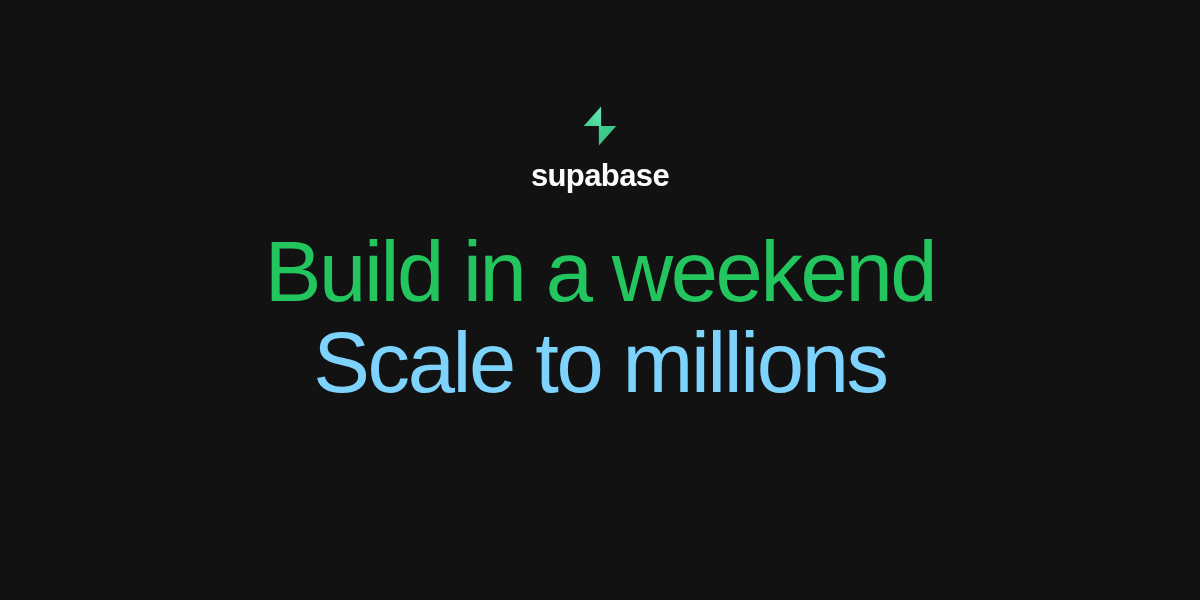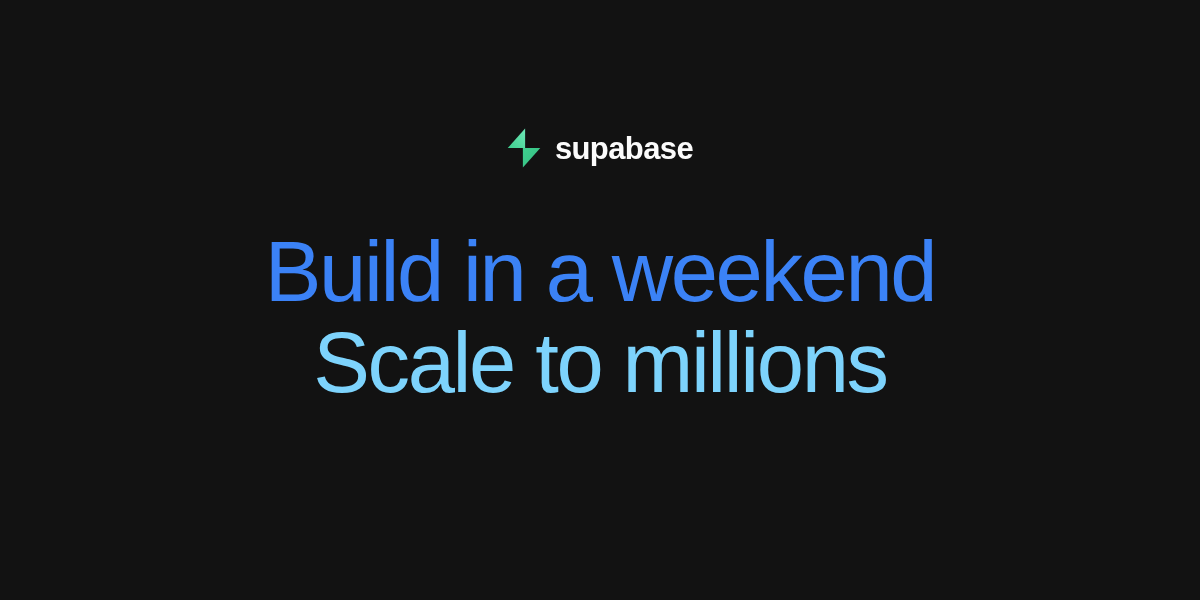--- a/index.html
+++ b/index.html
@@ -24,21 +24,21 @@
     flex-direction: column;
     align-items: center;
     justify-content: flex-start;
     padding-top: 126px;
     background: #121212;
   }
 
   
   .brand {
     display: flex;
-    flex-direction: row;
+    flex-direction: column;
     align-items: center;
     justify-content: center;
     gap: 14px;
     height: 44px;
   }
 
   .brand-mark {
     width: 34px;
     height: 40px;
     display: block;
@@ -63,21 +63,21 @@
     font-weight: normal;
     letter-spacing: -2.4px;
     white-space: nowrap;
   }
 
   .headline-line {
     display: block;
   }
 
   .line-primary {
-    color: #3b82f6;
+    color: #22c55e;
   }
 
   .line-accent {
     color: #7dd3fc;
   }
 
   .spacer-bottom {
     flex: 1 1 auto;
   }
 </style>

